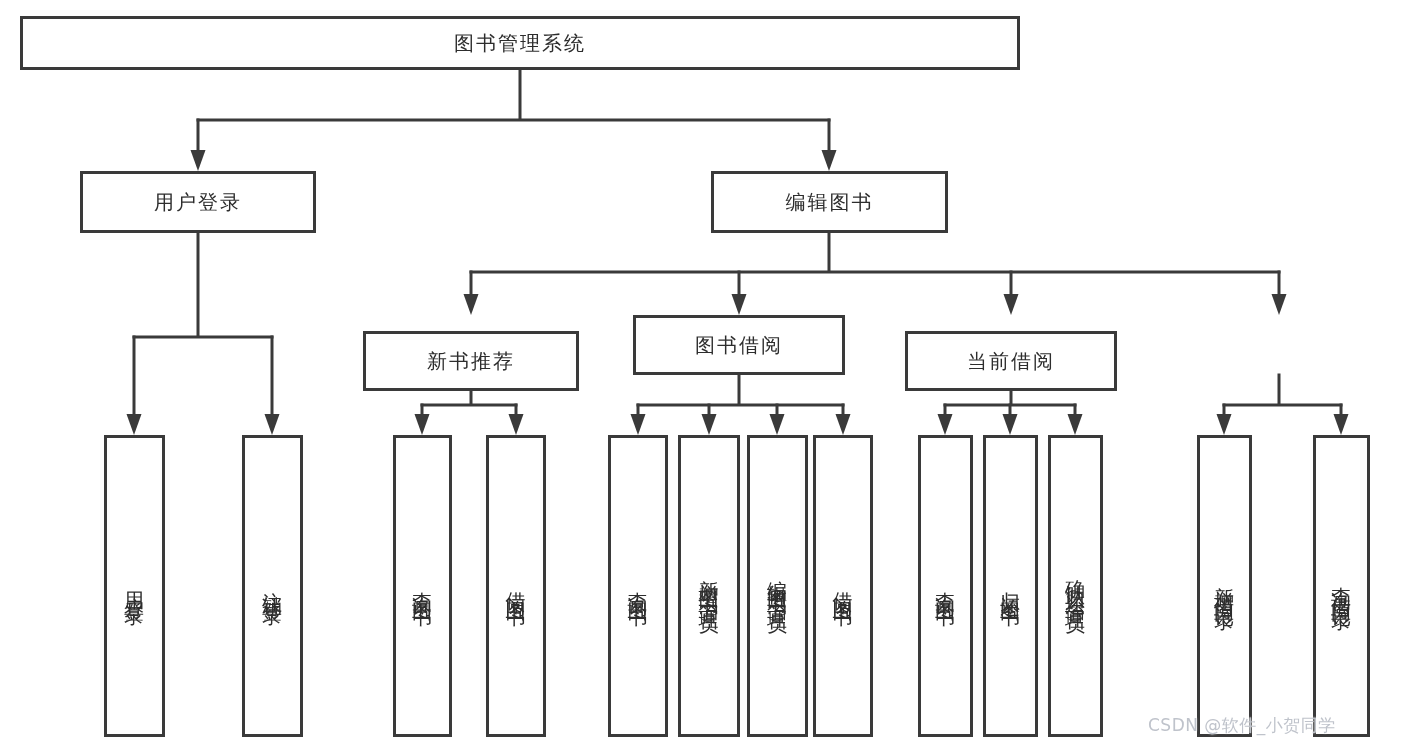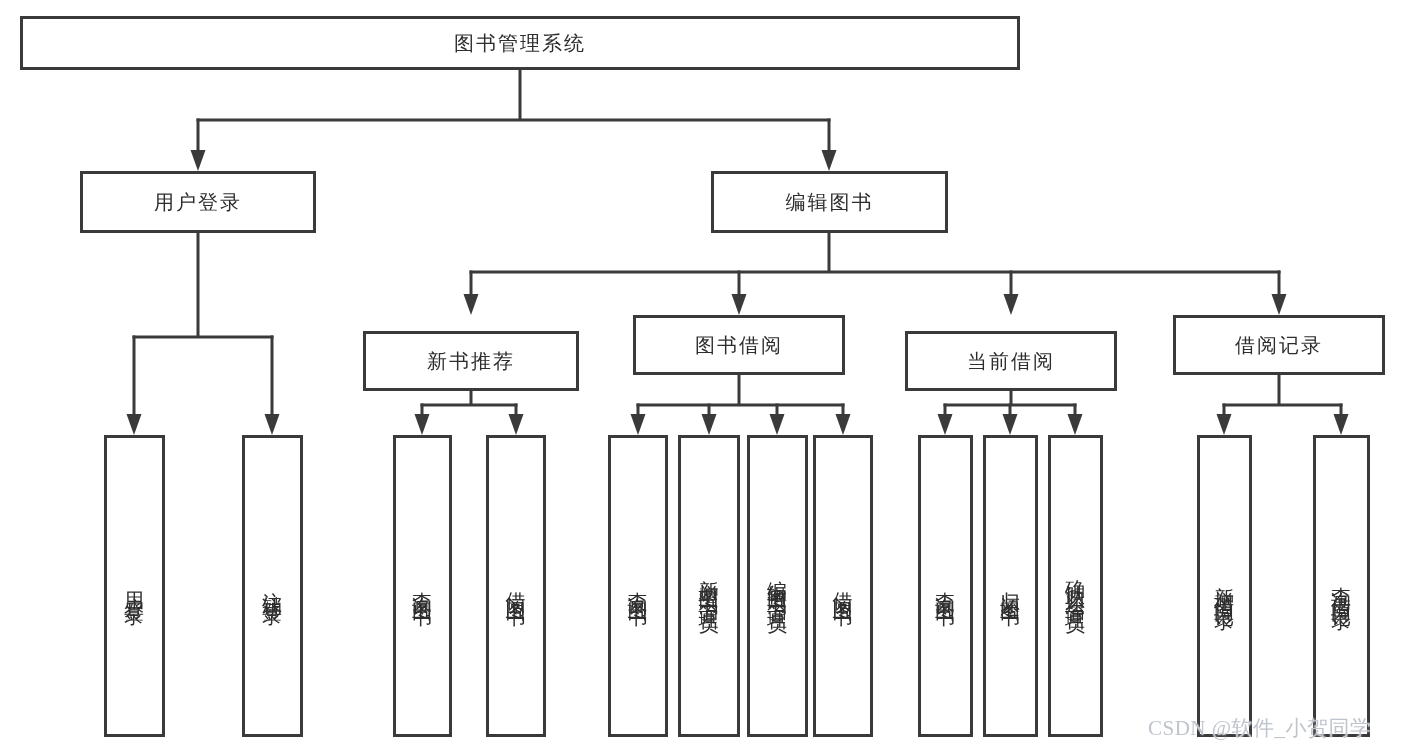--- a/index.html
+++ b/index.html
@@ -56,27 +56,26 @@
     writing-mode: vertical-rl;
     font-size: 20px;
     letter-spacing: 5px;
     line-height: 1.1;
     white-space: nowrap;
   }
   .watermark {
     position: absolute;
     left: 1148px;
     top: 714px;
-    font-size: 21px;
+    font-size: 17px;
     color: var(--watermark);
     white-space: nowrap;
     z-index: 3;
     text-shadow: 0 0 2px #ffffff;
     letter-spacing: 0.5px;
-    font-family: Liberation Serif, serif;
   }
 </style>
 </head>
 <body>
 
 <div class="canvas">
 
   <svg class="connectors" viewBox="0 0 1405 747" xmlns="http://www.w3.org/2000/svg">
 
     <g>
@@ -159,23 +158,20 @@
 
   <div class="box" style="left:363px;top:331px;width:216px;height:60px">
     <span class="hlabel">新书推荐</span>
   </div>
   <div class="box" style="left:633px;top:315px;width:212px;height:60px">
     <span class="hlabel">图书借阅</span>
   </div>
   <div class="box" style="left:905px;top:331px;width:212px;height:60px">
     <span class="hlabel">当前借阅</span>
   </div>
-  <div class="box" style="left:1173px;top:315px;width:212px;height:60px">
-    <span class="hlabel">借阅记录</span>
-  </div>
 
   <div class="box" style="left:104px;top:435px;width:61px;height:302px">
     <span class="vtext">用户登录</span>
   </div>
   <div class="box" style="left:242px;top:435px;width:61px;height:302px">
     <span class="vtext">注销登录</span>
   </div>
 
   <div class="box" style="left:393px;top:435px;width:59px;height:302px">
     <span class="vtext">查询图书</span>

